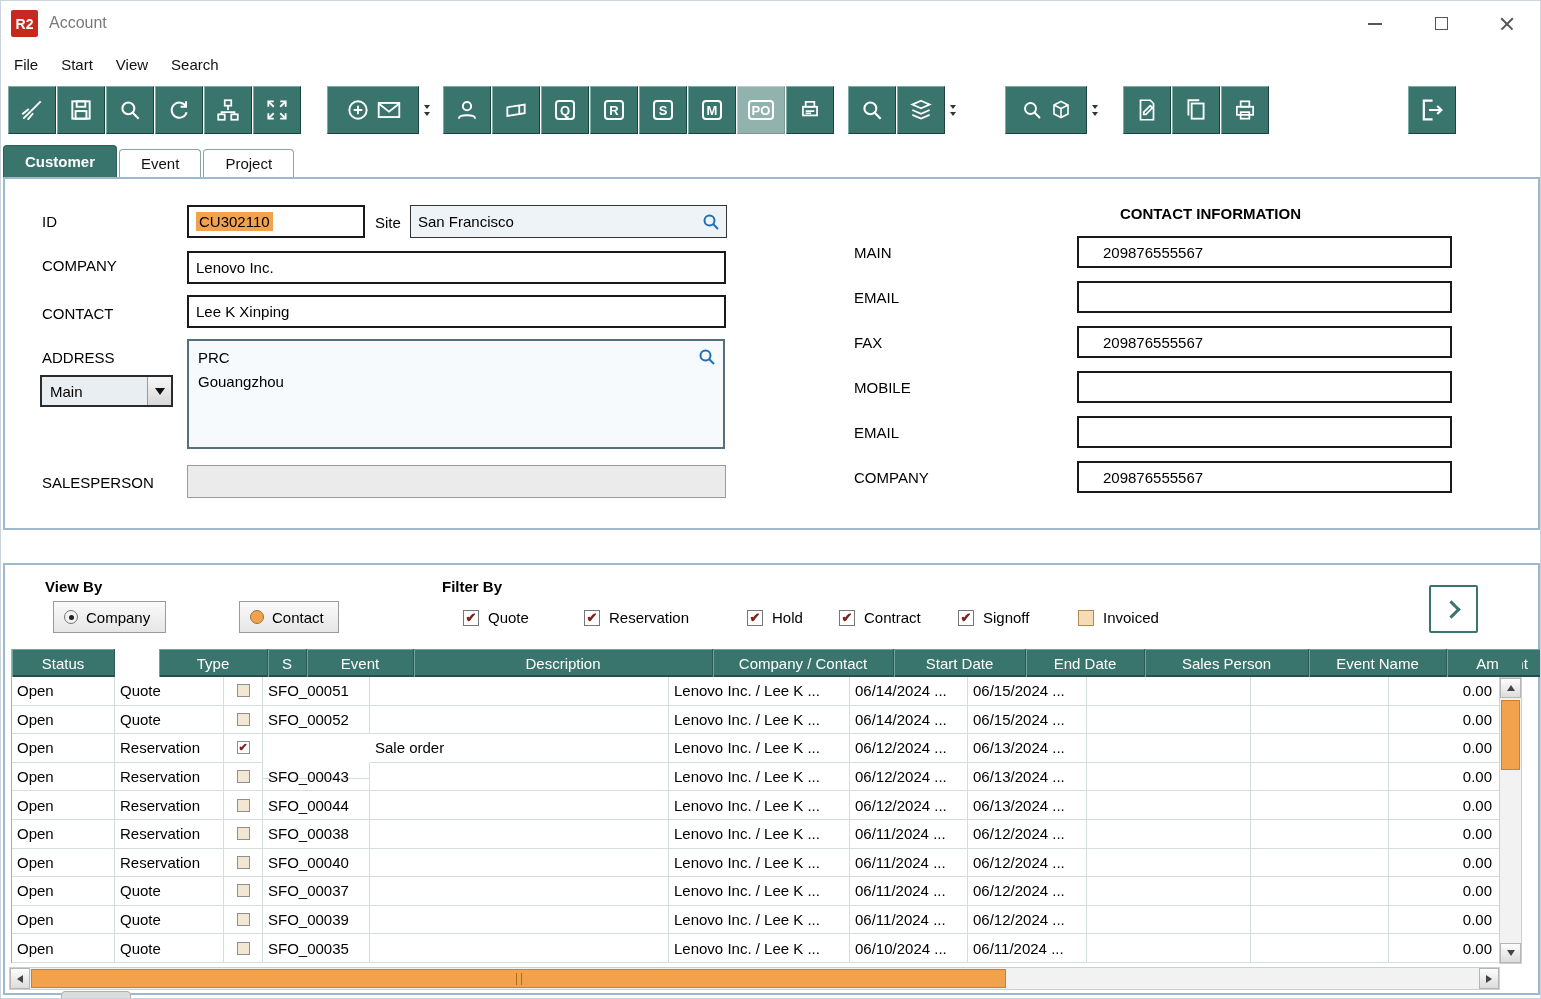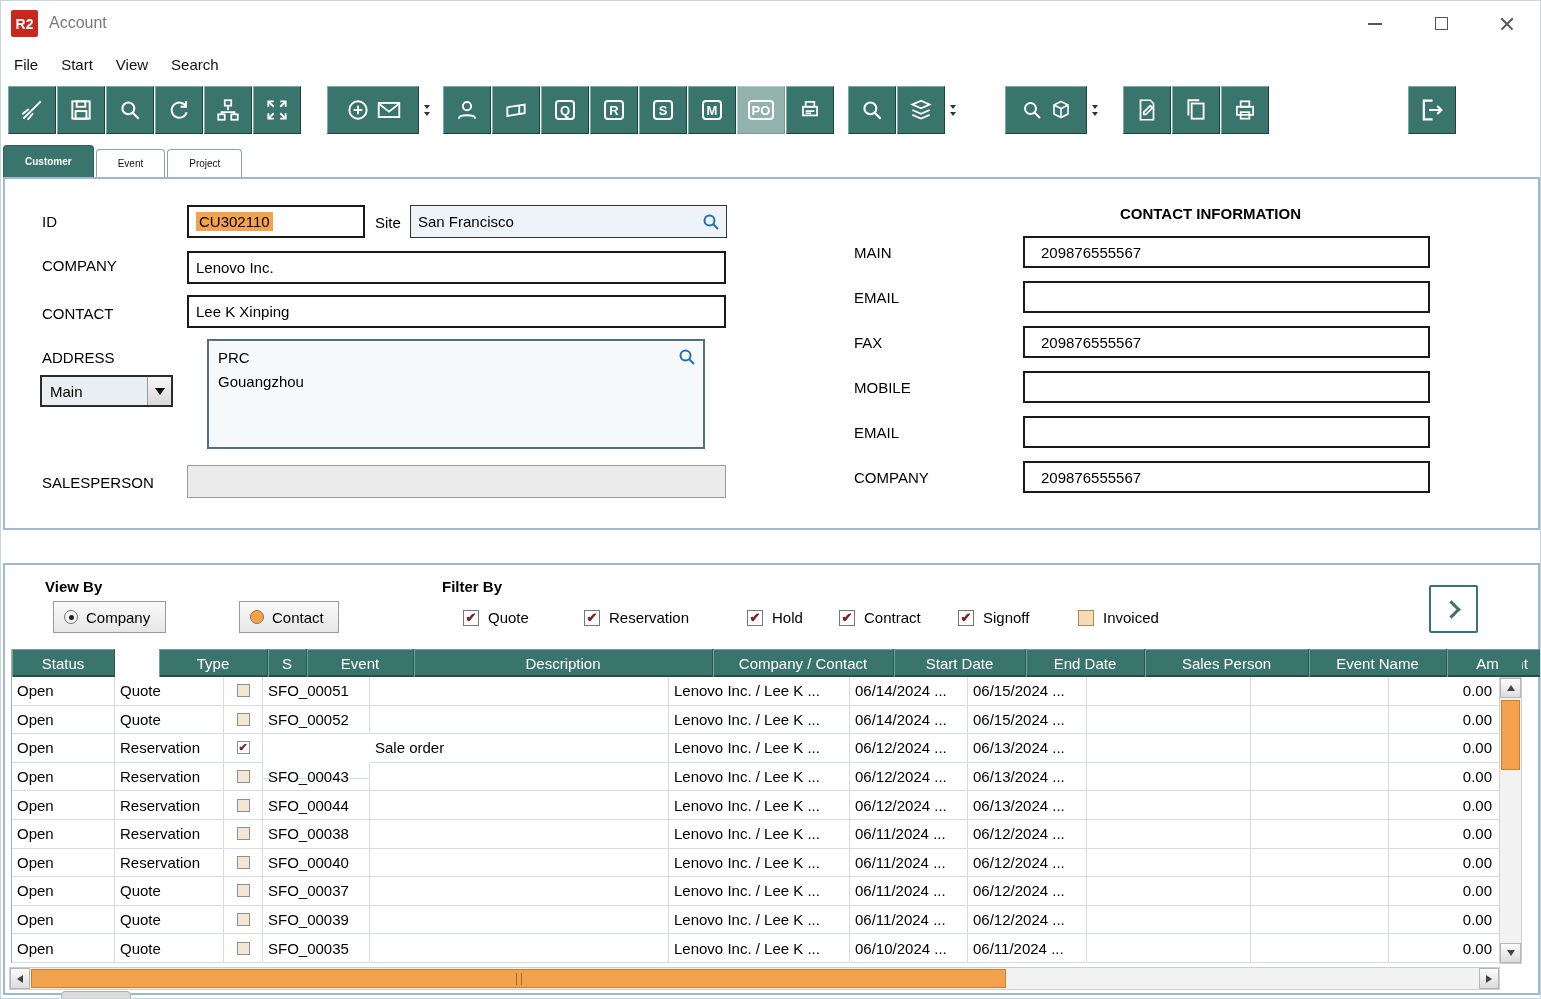--- a/index.html
+++ b/index.html
@@ -39,21 +39,21 @@
            min-width:20px;height:20px;display:flex;align-items:center;justify-content:center;padding:0 2px;}
   .tmarker{width:12px;height:48px;margin:0 2px;display:flex;flex-direction:column;align-items:center;justify-content:center;gap:3px;}
   .tri-dn-s{width:0;height:0;border-left:3.5px solid transparent;border-right:3.5px solid transparent;border-top:4.5px solid #333;}
   .g2{margin-left:26px;} .g3{margin-left:8px;} .g4{margin-left:14px;} .g5{margin-left:44px;} .g6{margin-left:20px;}
   .tbtn.exit{position:absolute;left:1400px;top:0;}
 
   
   .tabs-row{position:absolute;display:flex;align-items:flex-end;}
   .tabs-top{left:2px;top:144px;height:32px;}
   .tabs-bottom{left:4px;top:533px;height:30px;}
-  .tab{height:28px;padding:0 21px;display:flex;align-items:center;font-size:10px;color:#111;background:#fff;
+  .tab{height:28px;padding:0 21px;display:flex;align-items:center;font-size:15px;color:#111;background:#fff;
        border:1px solid #8aa6a0;border-bottom:none;border-radius:4px 4px 0 0;margin-right:2px;white-space:nowrap;}
   .tabs-top .tab.on{height:32px;}
   .tabs-bottom .tab.on{height:30px;}
   .tab.on{background:#3a756d;color:#fff;font-weight:bold;border-color:#2e5f58;position:relative;z-index:3;}
 
   
   .panel{position:absolute;background:#fff;border:2px solid #9db9cb;}
   .panel-customer{left:2px;top:176px;width:1537px;height:353px;}
   .panel-orders{left:2px;top:562px;width:1537px;height:432px;}
 
@@ -69,22 +69,22 @@
   .addr-box{position:absolute;background:#f6fafc;border:2px solid #53707c;z-index:4;}
   .addr-text{white-space:pre-line;padding:5px 9px;font-size:15px;line-height:24px;}
   .addr-mag{position:absolute;right:7px;top:7px;}
   .combo{position:absolute;border:2px solid #2b2b2b;background:#e8eef2;display:flex;z-index:4;}
   .combo-text{flex:1;display:flex;align-items:center;padding-left:8px;font-size:15px;}
   .combo-btn{width:24px;background:linear-gradient(#f7f7f7,#d9d9d9);border-left:1px solid #9a9a9a;
              display:flex;align-items:center;justify-content:center;}
   .dn-tri{width:0;height:0;border-left:5px solid transparent;border-right:5px solid transparent;border-top:7px solid #111;}
   .cinfo-title{position:absolute;left:1022px;top:204px;width:375px;text-align:center;font-weight:bold;font-size:15px;z-index:4;}
   .clbl{position:absolute;left:853px;font-size:15px;z-index:4;}
-  .cbox{position:absolute;left:1022px;width:407px;height:32px;border:2px solid #1a1a1a;background:#fff;
-        font-size:15px;display:flex;align-items:center;padding:0 16px;z-index:4;}
+  .cbox{position:absolute;left:1076px;width:375px;height:32px;border:2px solid #1a1a1a;background:#fff;
+        font-size:15px;display:flex;align-items:center;padding:0 24px;z-index:4;}
 
   
   .optbox{position:absolute;height:32px;border:1px solid #9a9a9a;background:linear-gradient(#fafafa,#e6e6e6);
           display:flex;align-items:center;padding:0 10px;gap:8px;font-size:15px;z-index:4;}
   .radio{width:14px;height:14px;border-radius:50%;border:1px solid #9a7340;background:#f2a24c;position:relative;flex:none;}
   .radio.on{background:#f2f2f2;border-color:#777;}
   .radio.on::after{content:"";position:absolute;left:3.5px;top:3.5px;width:5px;height:5px;border-radius:50%;background:#222;}
   .chk{position:absolute;display:flex;align-items:center;gap:9px;font-size:15px;z-index:4;}
   .chkbox{width:16px;height:16px;border:1px solid #b08a55;background:#f6dcb4;display:flex;align-items:center;
           justify-content:center;flex:none;}
@@ -353,21 +353,21 @@
     <span>Lee K Xinping</span>
   </div>
 
   <div class="lbl" style="left:41px;top:348px;">ADDRESS</div>
   <div class="combo" style="left:39px;top:374px;width:133px;height:32px;">
     <span class="combo-text">Main</span>
     <span class="combo-btn">
         <span class="dn-tri"></span>
       </span>
   </div>
-  <div class="addr-box" style="left:186px;top:338px;width:498px;height:110px;margin-left:20px;">
+  <div class="addr-box" style="left:186px;top:338px;width:538px;height:110px;">
     <div class="addr-text">PRC
 Gouangzhou</div>
     <svg class="addr-mag" width="18" height="18" viewBox="0 0 18 18">
         <circle cx="7.5" cy="7.5" r="5" stroke="#1e6fb8" stroke-width="2" fill="none"></circle>
         <line x1="11" y1="11" x2="16" y2="16" stroke="#1e6fb8" stroke-width="2"></line>
       </svg>
   </div>
 
   <div class="lbl" style="left:41px;top:473px;">SALESPERSON</div>
   <div class="ibox disabled" style="left:186px;top:464px;width:539px;height:33px;">

